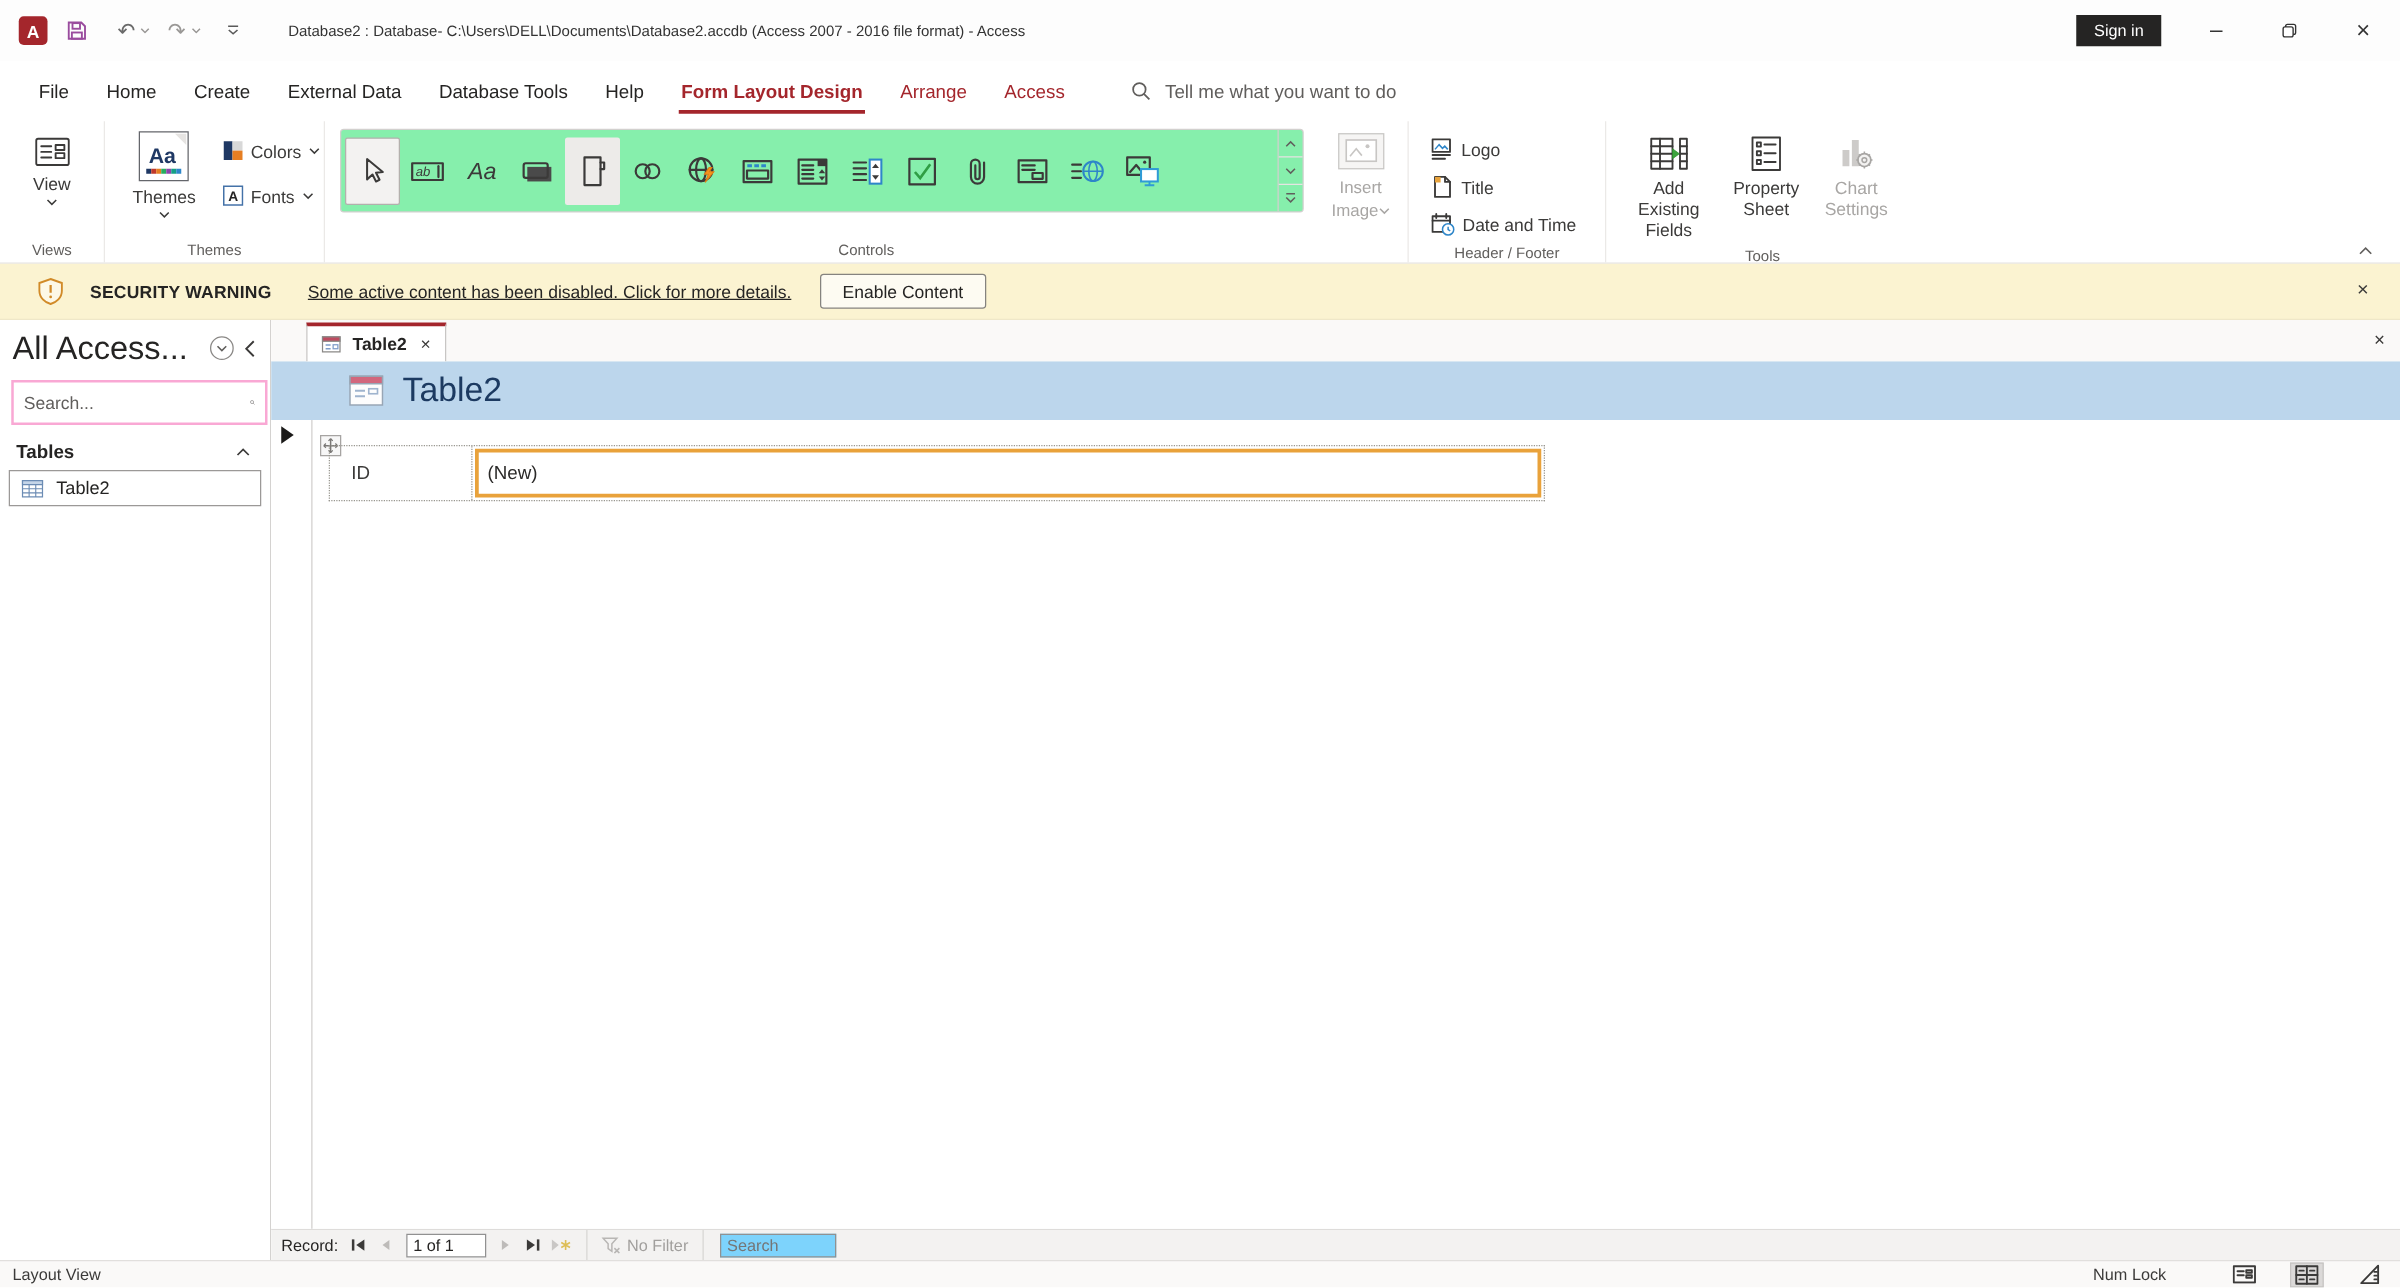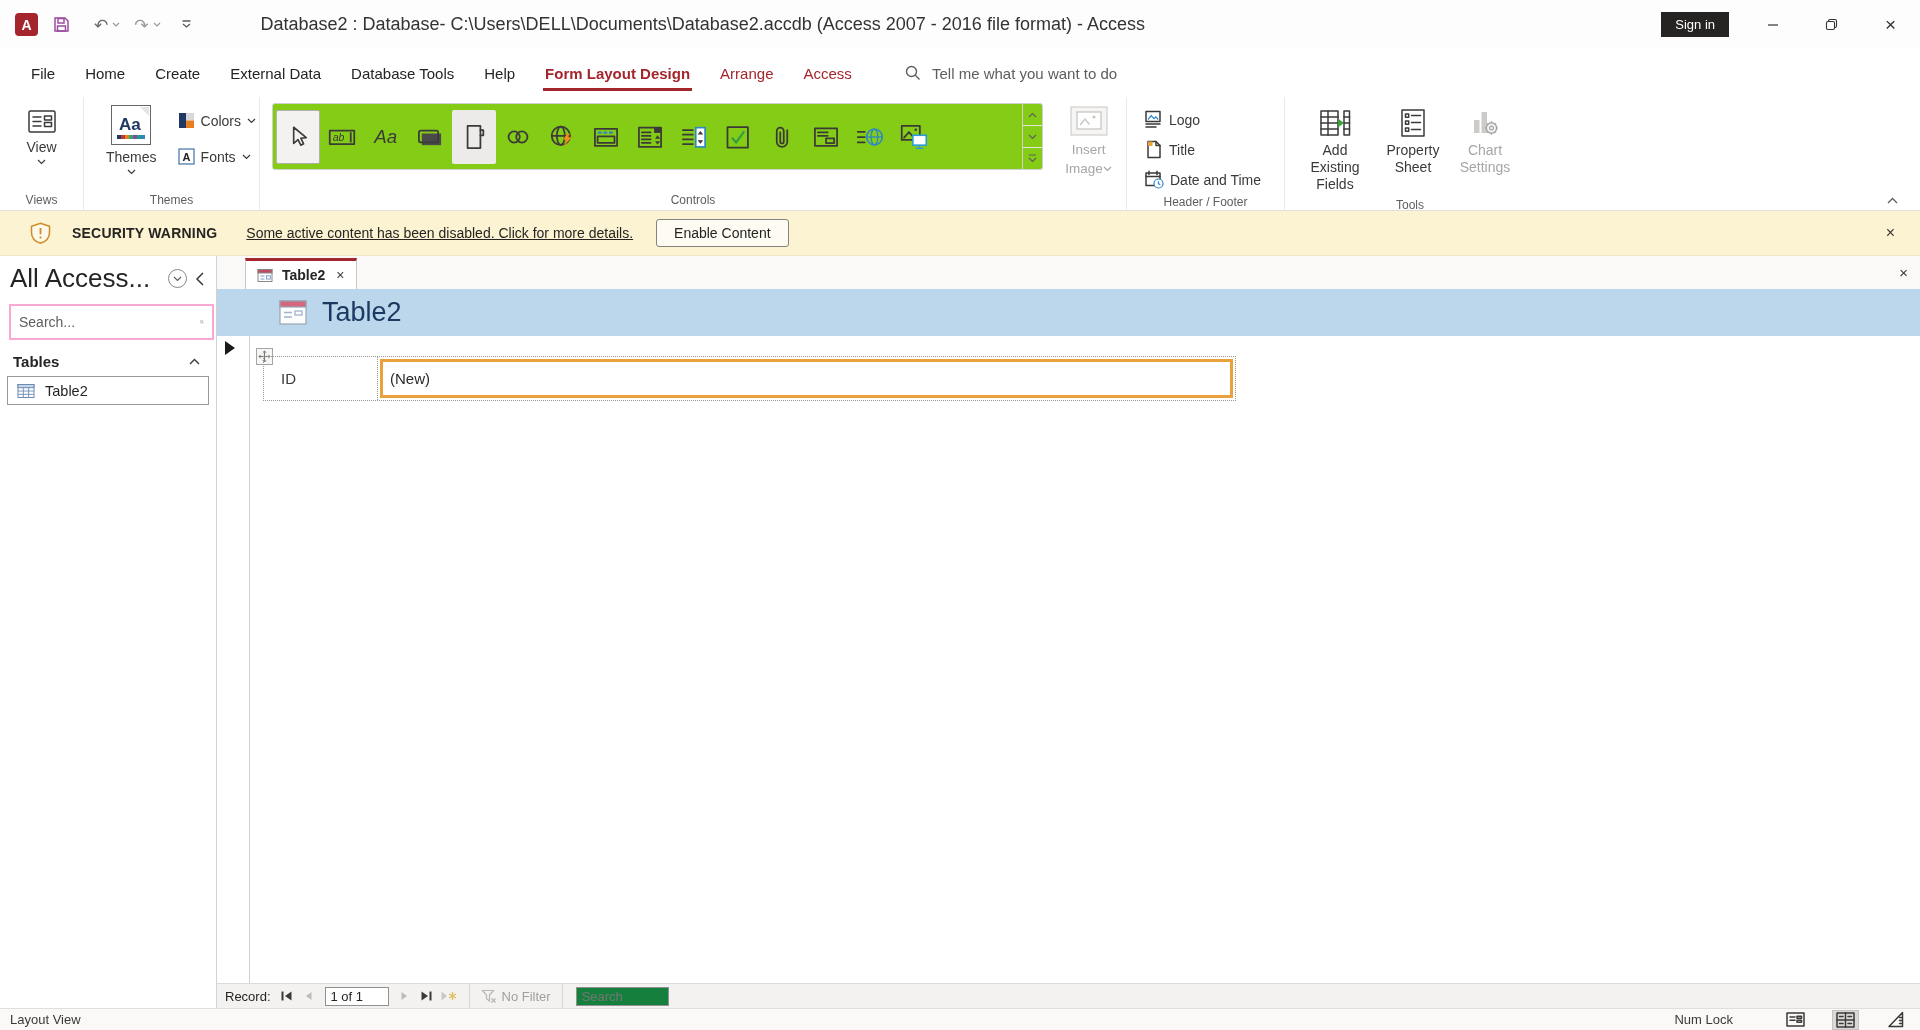--- a/index.html
+++ b/index.html
@@ -7,21 +7,21 @@
   body{font-family:"Liberation Sans","DejaVu Sans",sans-serif;background:#fff;position:relative;color:#252423}
   svg{display:block}
   .stk{stroke:#3b3a39;fill:none;stroke-width:1.5;stroke-linecap:round;stroke-linejoin:round}
 
   
   .titlebar{position:absolute;top:0;left:0;right:0;height:49px;background:#FDFDFD;display:flex;align-items:center}
   .appicon{width:23px;height:23px;background:#A4262C;border-radius:4px;color:#fff;font-weight:700;font-size:14px;display:flex;align-items:center;justify-content:center;margin-left:15px}
   .qbtn{display:flex;align-items:center;justify-content:center;height:30px;padding:0 7px;color:#5a5a5a}
   .undoredo{font-size:17px;color:#6a6a6a;font-family:"DejaVu Sans",sans-serif}
   .dim{color:#9a9896}
-  .tbtitle{font-size:18px;color:#333;margin-left:62px;white-space:nowrap}
+  .tbtitle{font-size:12px;color:#333;margin-left:32px;white-space:nowrap}
   .winbtns{margin-left:auto;display:flex;align-items:center;height:100%}
   .signin{background:#252423;color:#fff;font-size:13px;height:25px;padding:0 14px;display:flex;align-items:center;margin-right:14px;cursor:default}
   .wbtn{width:59px;height:100%;display:flex;align-items:center;justify-content:center;color:#333;font-size:15px}
 
   
   .tabsrow{position:absolute;top:49px;left:0;right:0;height:48px;background:#fff;display:flex;align-items:center;padding-left:16px}
   .rtab{padding:0 15px;font-size:15px;color:#252423;height:100%;display:flex;align-items:center;position:relative;white-space:nowrap}
   .rtab.ctx{color:#A4262C}
   .rtab.active{font-weight:700}
   .rtab.active::after{content:"";position:absolute;left:13px;right:13px;bottom:6px;height:3px;background:#A4262C}
@@ -29,21 +29,21 @@
 
   
   .ribbon{position:absolute;top:97px;left:0;right:0;height:114px;background:#fff;border-bottom:1px solid #E3E1DF;display:flex}
   .rgroup{display:flex;flex-direction:column;border-right:1px solid #EBE9E7;position:relative}
   .rg-body{flex:1;display:flex;align-items:flex-start;padding-top:6px}
   .rg-label{height:21px;display:flex;align-items:center;justify-content:center;font-size:12px;color:#605E5C}
   .bigbtn{display:flex;flex-direction:column;align-items:center;font-size:14px;color:#3B3A39;gap:4px;padding:5px 7px;text-align:center}
   .smallbtn{display:flex;align-items:center;gap:6px;font-size:14px;color:#3B3A39;padding:5px 6px;white-space:nowrap}
   .chev{flex:none}
   .themebox{width:40px;height:40px;border:1px solid #64666b;background:#fff;position:relative;display:flex;align-items:center;justify-content:center}
-  .gallery{margin-left:12px;width:782px;height:67px;border:1px solid #D2D0CE;border-radius:3px;background:#84cc16;display:flex;align-items:center;padding-left:3px}
+  .gallery{margin-left:12px;width:782px;height:67px;border:1px solid #D2D0CE;border-radius:3px;background:#86efac;display:flex;align-items:center;padding-left:3px}
   .gitem{width:44px;height:54px;display:flex;align-items:center;justify-content:center;border-radius:2px}
   .gitem.sel{border:1px solid #B3B0AD;background:#F3F2F1}
   .gitem.hl{background:#EDEBE9}
   .gscroll{margin-left:auto;width:20px;height:65px;border-left:1px solid #D2D0CE;display:flex;flex-direction:column}
   .gs{flex:1;display:flex;align-items:center;justify-content:center;color:#605E5C}
   .gs+.gs{border-top:1px solid #E6E4E2}
   .insertimg{width:76px;margin-left:8px;display:flex;flex-direction:column;align-items:center;color:#A8A6A4;font-size:13.5px;padding-top:3px;line-height:19px}
   .hfbtns{display:flex;flex-direction:column;padding:2px 0 0 12px;gap:1px}
   .toolbig{width:84px}
   .toolbig .lbl2{font-size:14px;line-height:17px}
@@ -84,21 +84,21 @@
   .grid{position:absolute;left:46px;top:20px;width:973px;height:45px;border:1px dotted #98968F;display:flex}
   .gridlabel{width:114px;border-right:1px dotted #98968F;display:flex;align-items:center;padding-left:17px;font-size:15px;color:#3B3A39}
   .gridval{flex:1;padding:2px}
   .txtbox{height:100%;border:3px solid #E9A23B;background:#fff;display:flex;align-items:center;padding-left:7px;font-size:15px;color:#2b2a29}
 
   .recordbar{height:25px;background:#F3F2F1;border-top:1px solid #DEDCDA;display:flex;align-items:center;font-size:13px;color:#252423;padding-left:8px;gap:4px;flex:none}
   .rnbtn{display:flex;align-items:center;justify-content:center;width:18px;height:19px}
   .posbox{width:64px;height:19px;background:#fff;border:1px solid #919191;display:flex;align-items:center;padding-left:5px;margin:0 3px}
   .rsep{width:1px;align-self:stretch;background:#D8D6D4;margin:0 7px}
   .nofilter{display:flex;align-items:center;gap:5px;color:#A19F9D}
-  .rsearch{width:93px;height:19px;border:1px solid #919191;background:#15803d;font-size:13px;padding-left:5px;font-family:inherit;color:#252423;outline:none;margin-left:2px}
+  .rsearch{width:93px;height:19px;border:1px solid #919191;background:#7dd3fc;font-size:13px;padding-left:5px;font-family:inherit;color:#252423;outline:none;margin-left:2px}
 
   
   .statusbar{position:absolute;left:0;right:0;bottom:0;height:22px;background:#FAF9F8;border-top:1px solid #E1DFDD;display:flex;align-items:center;font-size:13px;color:#3B3A39}
   .sbleft{padding-left:10px}
   .sbright{margin-left:auto;display:flex;align-items:center}
   .numlock{margin-right:26px}
   .svbtn{width:27px;height:20px;display:flex;align-items:center;justify-content:center;margin-left:23px}
   .svbtn.active{background:#DBD9D8;border:1px solid #C6C4C2}
   .svbtn:last-child{margin-right:11px}
 </style>

